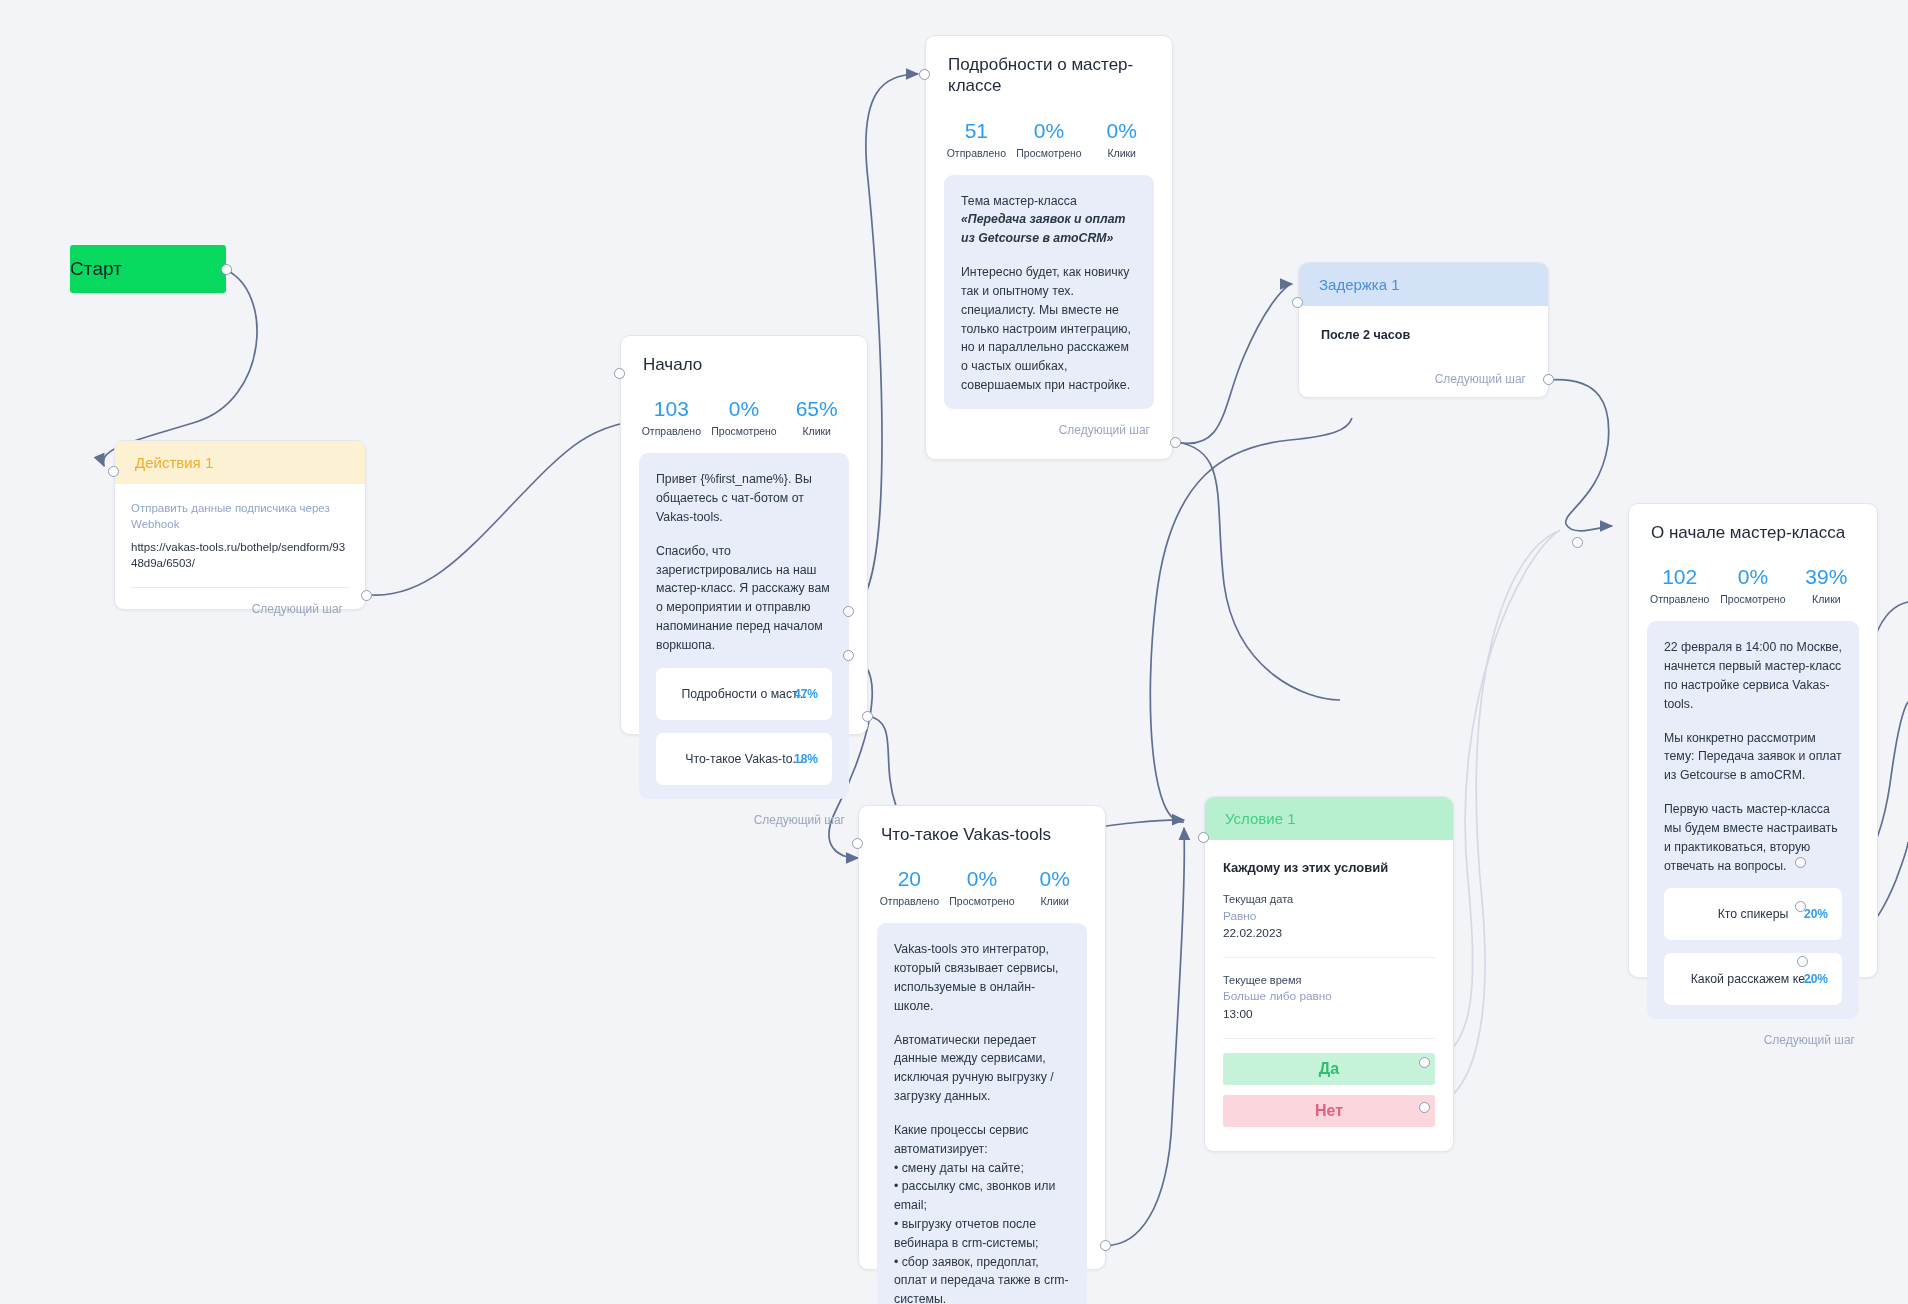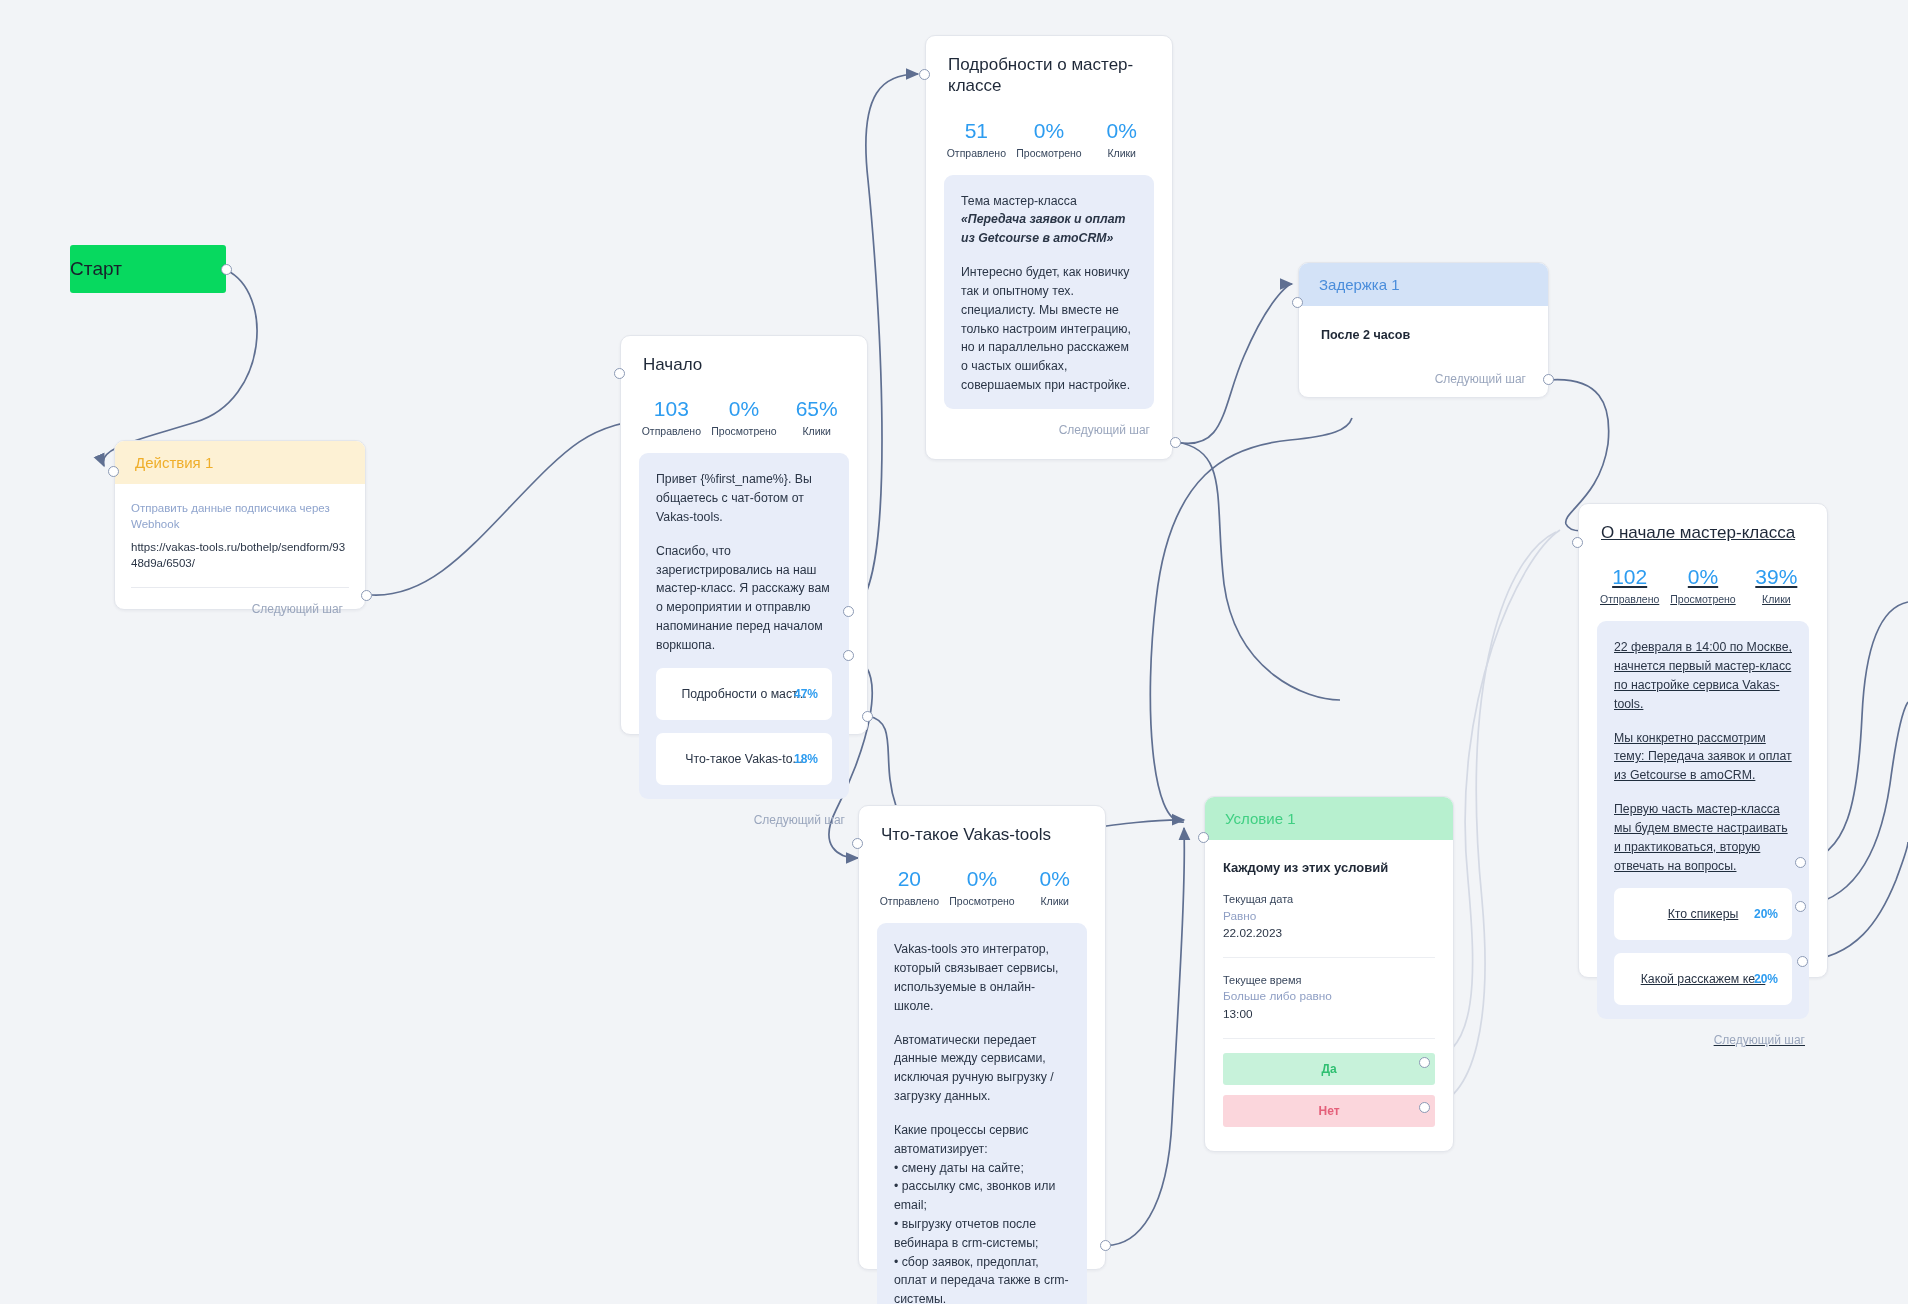--- a/index.html
+++ b/index.html
@@ -68,21 +68,21 @@
 
   
   .cond-body{padding:20px 18px 0 18px;}
   .cond-h{font-size:13px;font-weight:bold;color:#1f2836;margin:0 0 16px 0;}
   .cond-grp{padding-bottom:14px;border-bottom:1px solid #eceef2;margin-bottom:14px;}
   .cond-grp:last-child{border-bottom:none;}
   .cond-k{font-size:11px;color:#38465c;line-height:1.5;}
   .cond-op{font-size:11.8px;color:#8f9fc4;line-height:1.5;}
   .cond-v{font-size:11.8px;color:#2a3546;line-height:1.5;}
   .branch{height:32px;border-radius:3px;display:flex;align-items:center;justify-content:center;
-          font-size:12px;font-weight:bold;margin:0 0 10px 0;position:relative;}
+          font-size:16px;font-weight:bold;margin:0 0 10px 0;position:relative;}
   .branch-yes{background:#c7f2da;color:#2fbf71;}
   .branch-no{background:#fbd6dc;color:#e4607a;}
 
   
   .dot{position:absolute;width:11px;height:11px;border-radius:50%;
        background:#fff;border:1.4px solid #8c9ab5;box-sizing:border-box;z-index:4;}
 </style>
 </head>
 <body>
 
@@ -261,21 +261,21 @@
       </div>
       <div class="branch branch-no">
         <span>Нет</span>
       </div>
     </div>
   </div>
   <div class="dot" style="left:1198px;top:832px;"></div>
   <div class="dot" style="left:1419px;top:1057px;"></div>
   <div class="dot" style="left:1419px;top:1102px;"></div>
 
-  <div class="node" style="left:1578px;top:503px;width:250px;height:475px;text-decoration:underline;">
+  <div class="node" style="left:1628px;top:503px;width:250px;height:475px;">
     <div class="node-title">О начале мастер-класса</div>
     <div class="stats">
       <div class="stat">
         <div class="stat-val">102</div>
         <div class="stat-lbl">Отправлено</div>
       </div>
       <div class="stat">
         <div class="stat-val">0%</div>
         <div class="stat-lbl">Просмотрено</div>
       </div>

